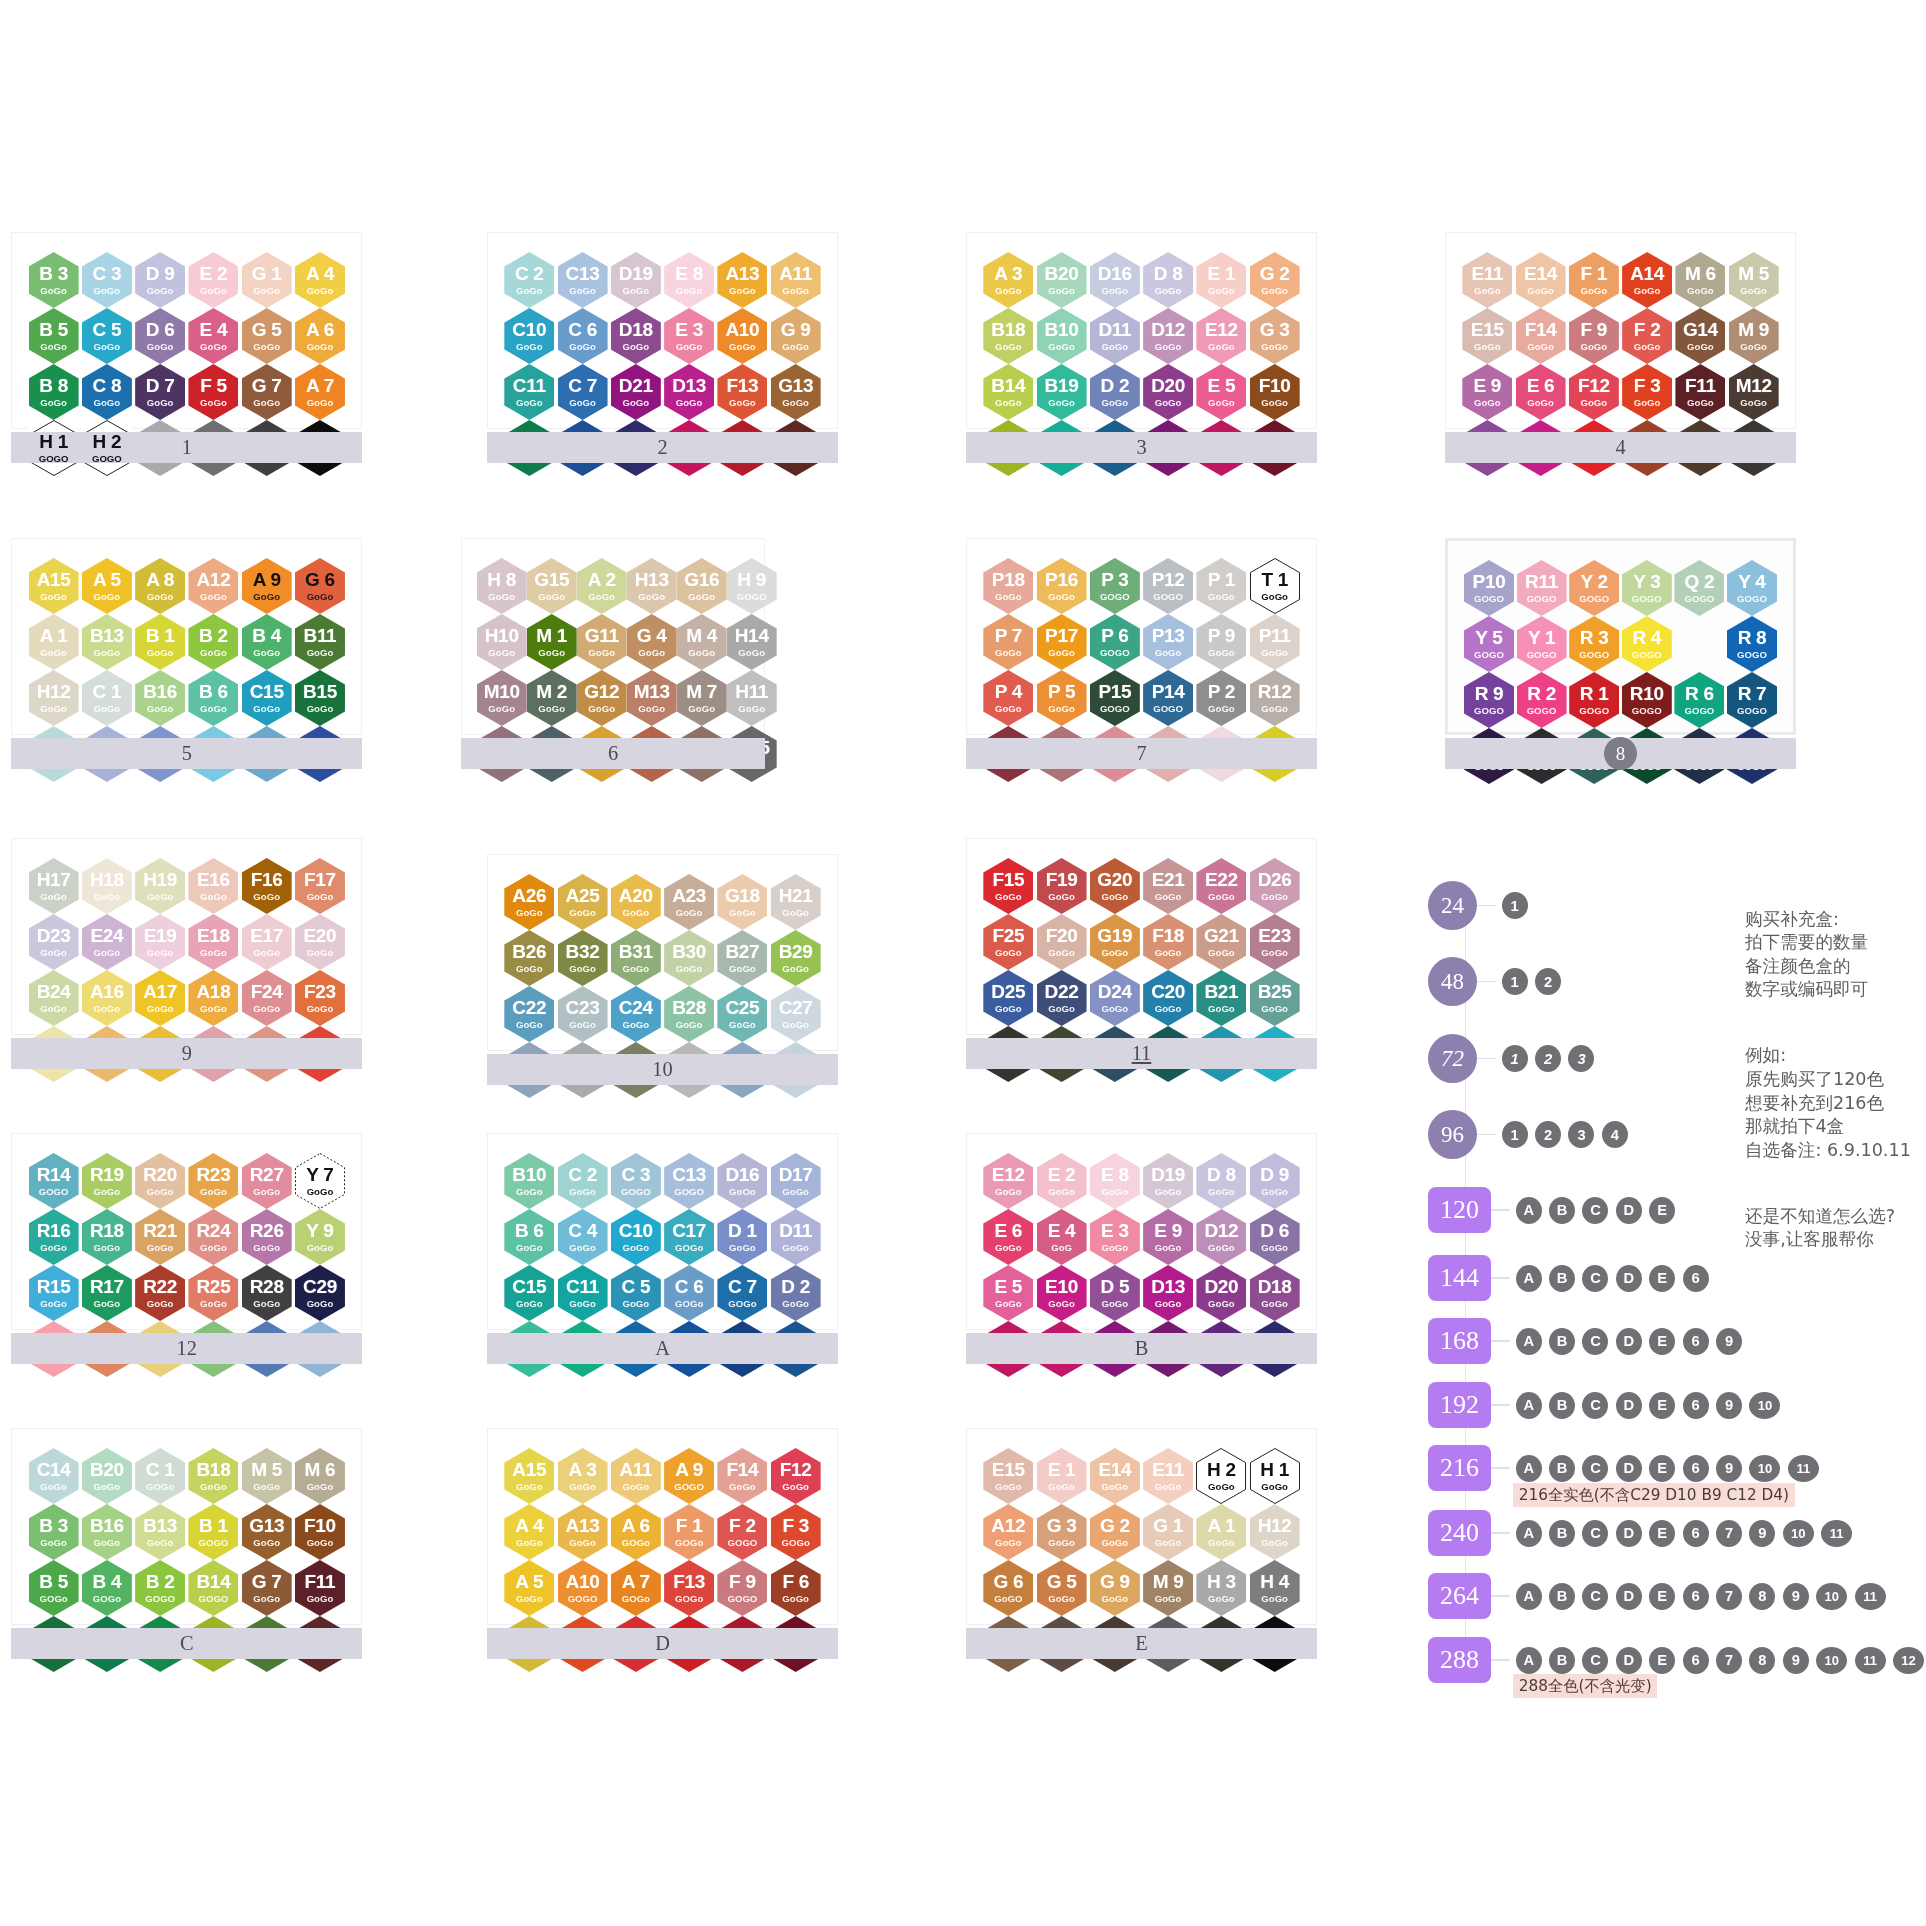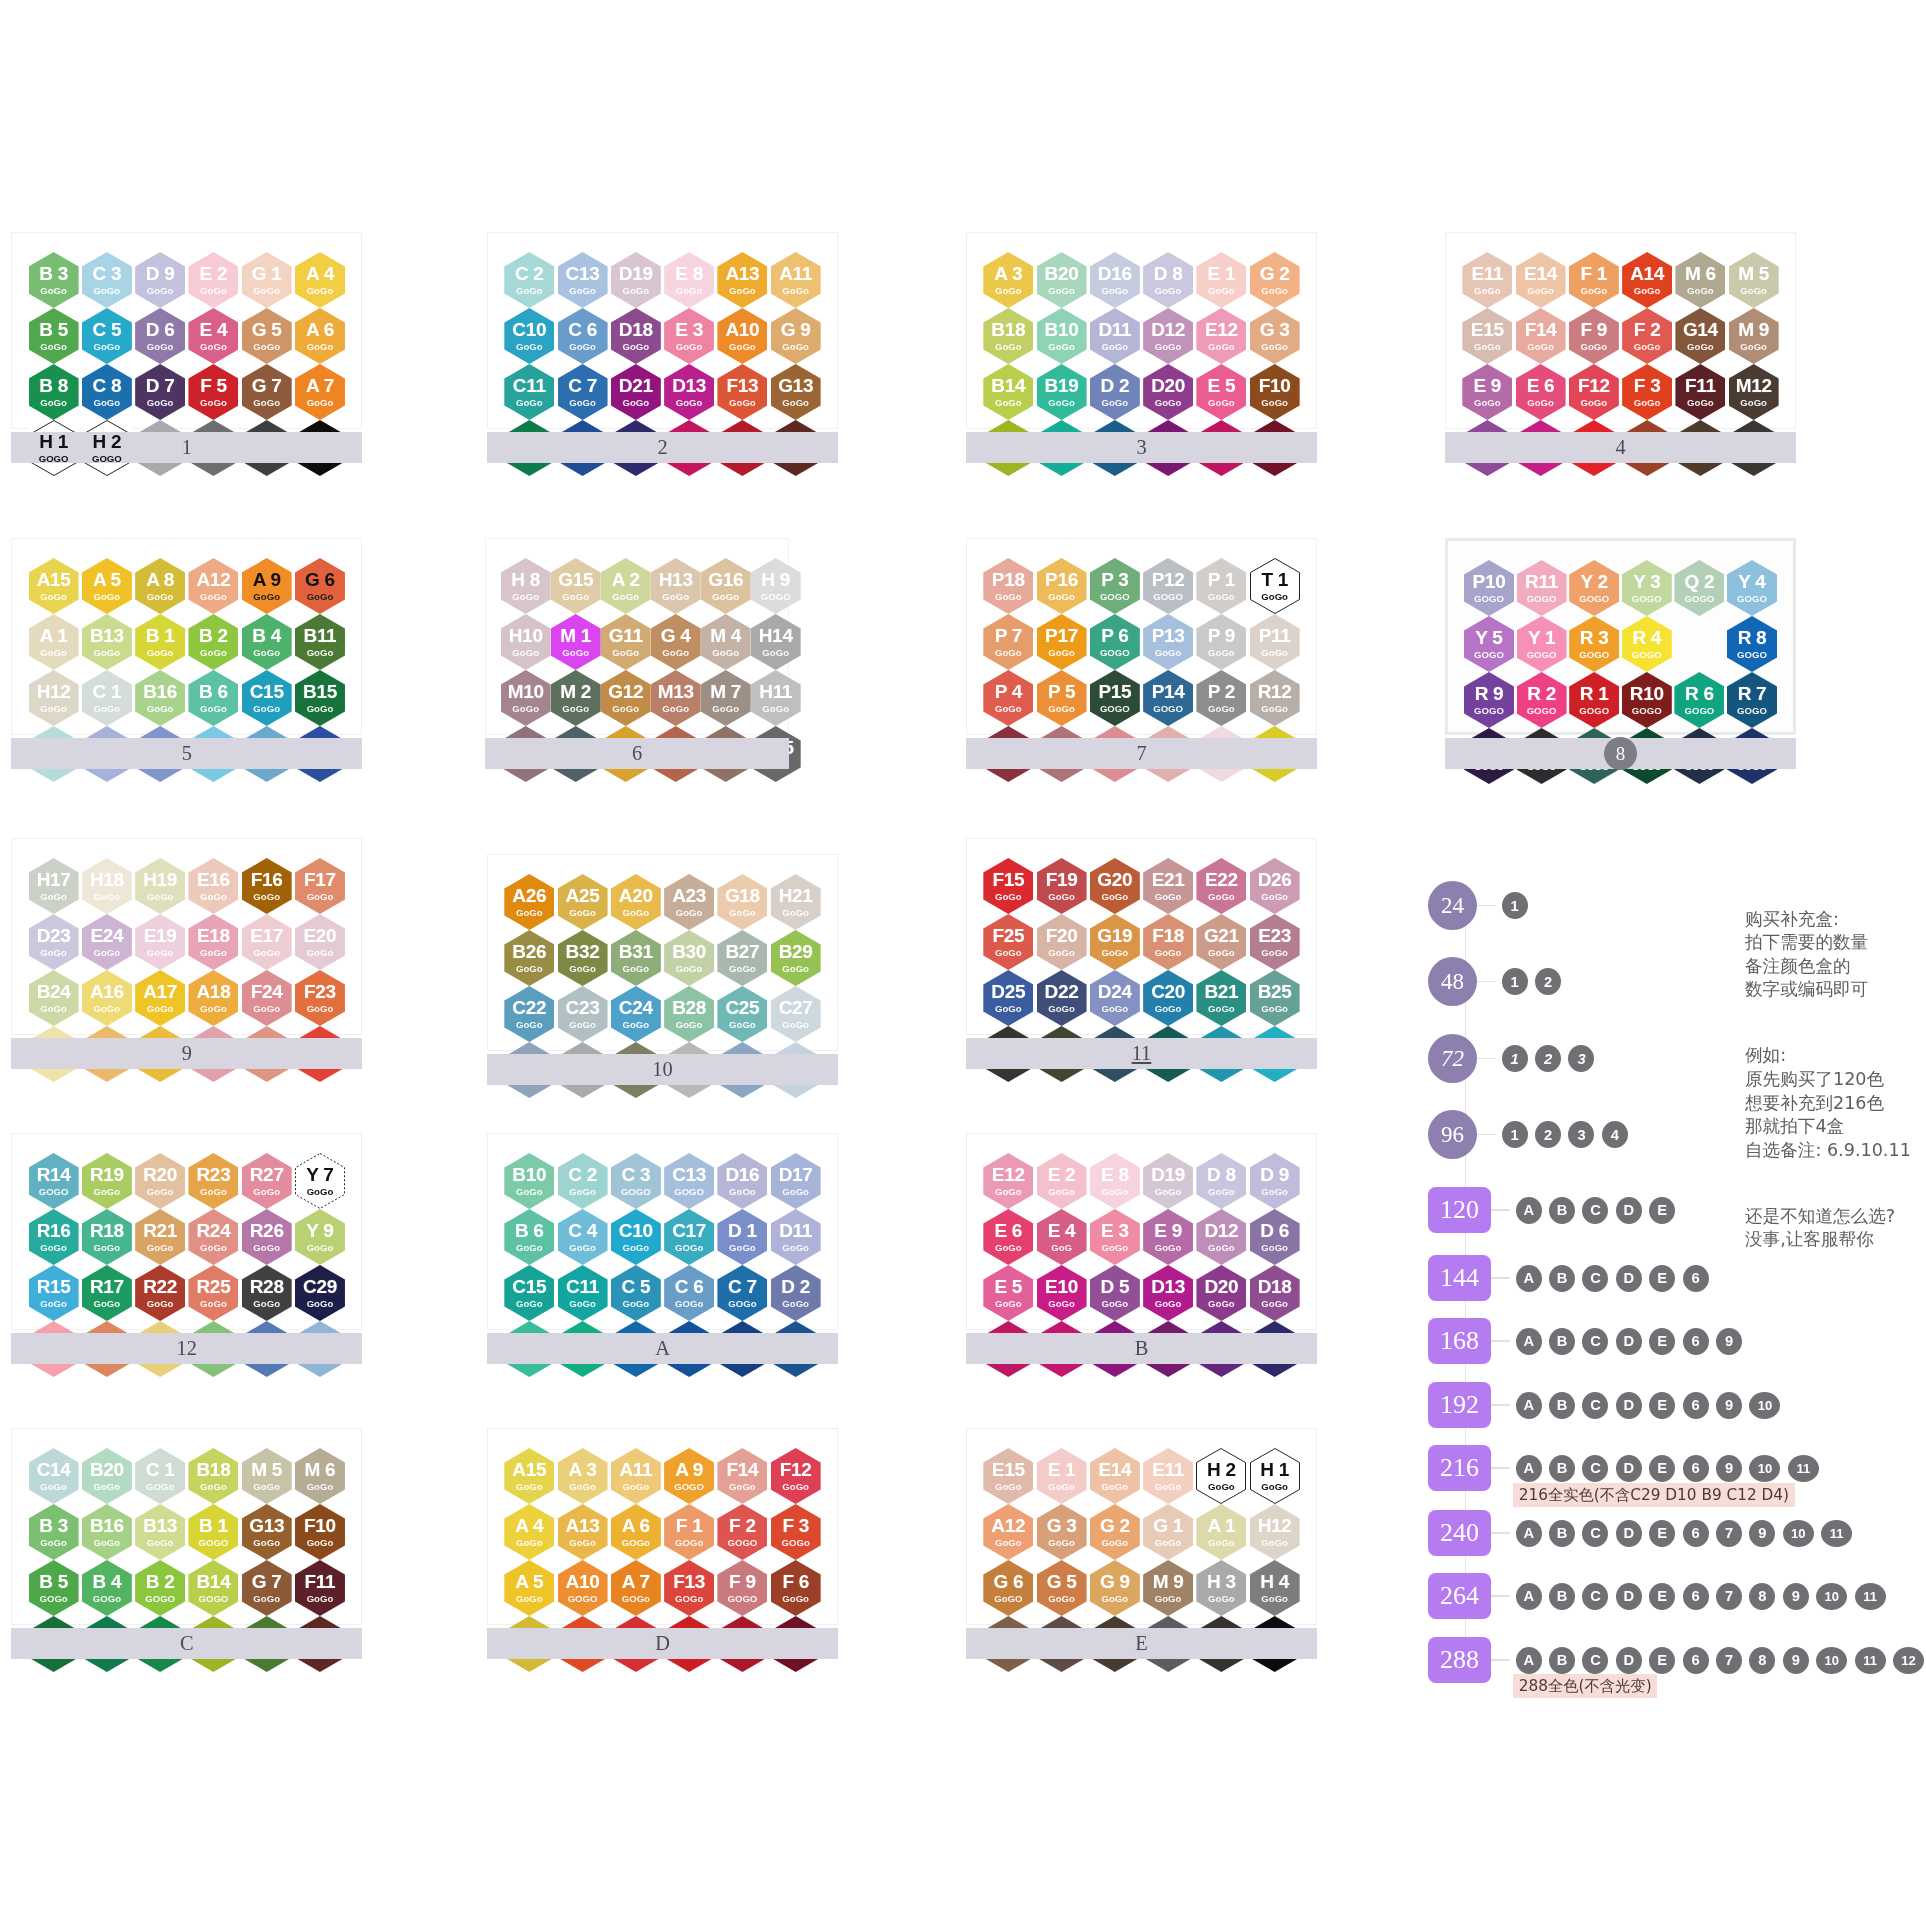--- a/index.html
+++ b/index.html
@@ -800,21 +800,21 @@
             <div class="hexwrap">
               <div class="hex" style="background: rgb(43, 78, 158);">
                 <div class="code">C 9</div>
                 <div class="gogo">GoGo</div>
               </div>
             </div>
           </div>
         </div>
         <div class="label">5</div>
       </div>
-      <div class="panel" style="left: 485px; top: 538px; width: 304px; height: 231px;">
+      <div class="panel" style="left: 461px; top: 538px; width: 304px; height: 231px;">
         <div class="card">
           <div class="grid">
             <div class="hexwrap">
               <div class="hex" style="background: rgb(216, 197, 202);">
                 <div class="code">H 8</div>
                 <div class="gogo">GoGo</div>
               </div>
             </div>
             <div class="hexwrap">
               <div class="hex" style="background: rgb(223, 203, 166);">
@@ -846,21 +846,21 @@
                 <div class="gogo">GOGO</div>
               </div>
             </div>
             <div class="hexwrap">
               <div class="hex" style="background: rgb(213, 195, 199);">
                 <div class="code">H10</div>
                 <div class="gogo">GoGo</div>
               </div>
             </div>
             <div class="hexwrap">
-              <div class="hex" style="background: #d946ef;">
+              <div class="hex" style="background: #4d7c0f;">
                 <div class="code">M 1</div>
                 <div class="gogo">GoGo</div>
               </div>
             </div>
             <div class="hexwrap">
               <div class="hex" style="background: rgb(210, 171, 116);">
                 <div class="code">G11</div>
                 <div class="gogo">GoGo</div>
               </div>
             </div>

